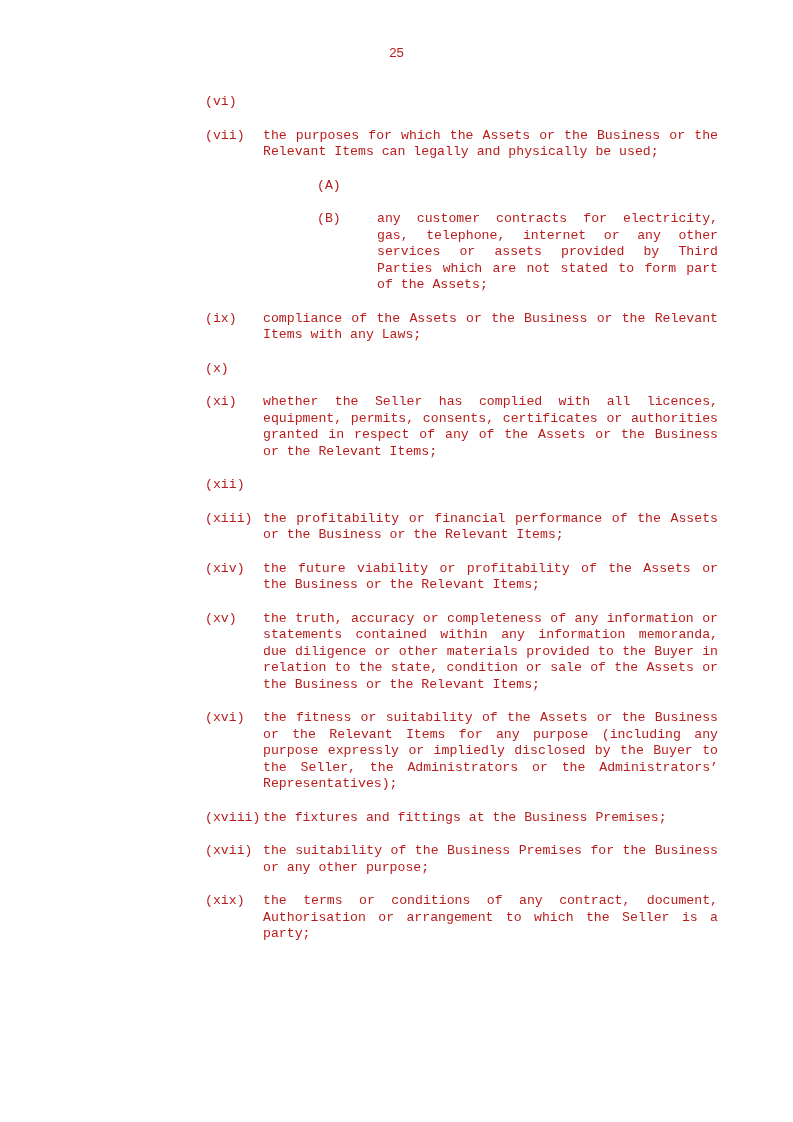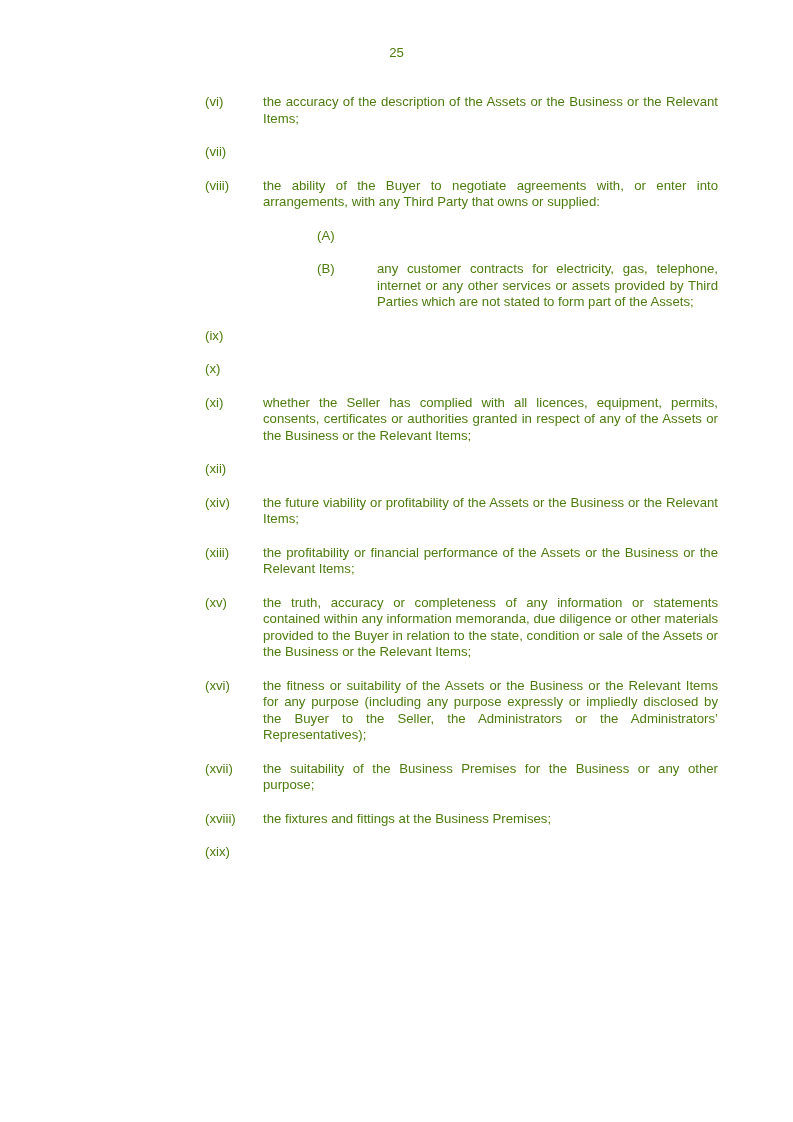--- a/index.html
+++ b/index.html
@@ -5,38 +5,39 @@
   html, body {
     margin: 0;
     padding: 0;
     background: #ffffff;
   }
   .sheet {
     position: relative;
     width: 793px;
     height: 1122px;
     background: #ffffff;
-    color: #4d7c0f;
+    color: #b91c1c;
     font-family: "Liberation Sans", "DejaVu Sans", sans-serif;
     font-size: 13.2px;
     line-height: 16.5px;
     overflow: hidden;
   }
   .page-number {
     position: absolute;
     top: 45px;
     left: 0;
     width: 100%;
     text-align: center;
   }
   .content {
     position: absolute;
     top: 94px;
     left: 205px;
     width: 513px;
+    font-family: Liberation Mono, monospace;
   }
   .clause-row {
     display: flex;
     align-items: flex-start;
     margin-bottom: 17px;
   }
   .clause-label {
     flex: 0 0 58px;
     width: 58px;
   }
@@ -53,70 +54,68 @@
   }
 </style>
 </head>
 <body>
 
 <div class="sheet">
   <div class="page-number">25</div>
   <main class="content" id="clause-list">
       <section class="clause-row">
     <span class="clause-label">(vi)</span>
-    <span class="clause-text">the accuracy of the description of the Assets or the Business or the Relevant Items;</span>
   </section>
       <section class="clause-row">
     <span class="clause-label">(vii)</span>
-  </section>
-      <section class="clause-row">
-    <span class="clause-label">(viii)</span>
-    <span class="clause-text">the ability of the Buyer to negotiate agreements with, or enter into arrangements, with any Third Party that owns or supplied:</span>
+    <span class="clause-text">the purposes for which the Assets or the Business or the Relevant Items can legally and physically be used;</span>
   </section>
       <section class="clause-row sub">
     <span class="clause-label">(A)</span>
   </section>
       <section class="clause-row sub">
     <span class="clause-label">(B)</span>
     <span class="clause-text">any customer contracts for electricity, gas, telephone, internet or any other services or assets provided by Third Parties which are not stated to form part of the Assets;</span>
   </section>
       <section class="clause-row">
     <span class="clause-label">(ix)</span>
+    <span class="clause-text">compliance of the Assets or the Business or the Relevant Items with any Laws;</span>
   </section>
       <section class="clause-row">
     <span class="clause-label">(x)</span>
   </section>
       <section class="clause-row">
     <span class="clause-label">(xi)</span>
     <span class="clause-text">whether the Seller has complied with all licences, equipment, permits, consents, certificates or authorities granted in respect of any of the Assets or the Business or the Relevant Items;</span>
   </section>
       <section class="clause-row">
     <span class="clause-label">(xii)</span>
   </section>
       <section class="clause-row">
+    <span class="clause-label">(xiii)</span>
+    <span class="clause-text">the profitability or financial performance of the Assets or the Business or the Relevant Items;</span>
+  </section>
+      <section class="clause-row">
     <span class="clause-label">(xiv)</span>
     <span class="clause-text">the future viability or profitability of the Assets or the Business or the Relevant Items;</span>
-  </section>
-      <section class="clause-row">
-    <span class="clause-label">(xiii)</span>
-    <span class="clause-text">the profitability or financial performance of the Assets or the Business or the Relevant Items;</span>
   </section>
       <section class="clause-row">
     <span class="clause-label">(xv)</span>
     <span class="clause-text">the truth, accuracy or completeness of any information or statements contained within any information memoranda, due diligence or other materials provided to the Buyer in relation to the state, condition or sale of the Assets or the Business or the Relevant Items;</span>
   </section>
       <section class="clause-row">
     <span class="clause-label">(xvi)</span>
     <span class="clause-text">the fitness or suitability of the Assets or the Business or the Relevant Items for any purpose (including any purpose expressly or impliedly disclosed by the Buyer to the Seller, the Administrators or the Administrators’ Representatives);</span>
   </section>
       <section class="clause-row">
+    <span class="clause-label">(xviii)</span>
+    <span class="clause-text">the fixtures and fittings at the Business Premises;</span>
+  </section>
+      <section class="clause-row">
     <span class="clause-label">(xvii)</span>
     <span class="clause-text">the suitability of the Business Premises for the Business or any other purpose;</span>
   </section>
       <section class="clause-row">
-    <span class="clause-label">(xviii)</span>
-    <span class="clause-text">the fixtures and fittings at the Business Premises;</span>
-  </section>
-      <section class="clause-row">
     <span class="clause-label">(xix)</span>
+    <span class="clause-text">the terms or conditions of any contract, document, Authorisation or arrangement to which the Seller is a party;</span>
   </section>
     </main>
 </div>
 
 </body></html>

